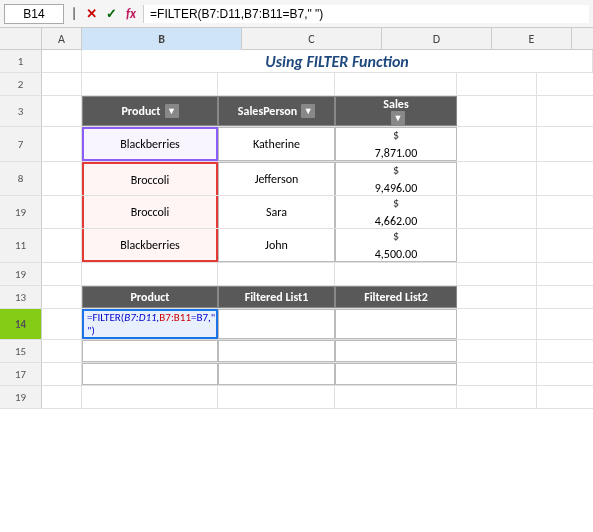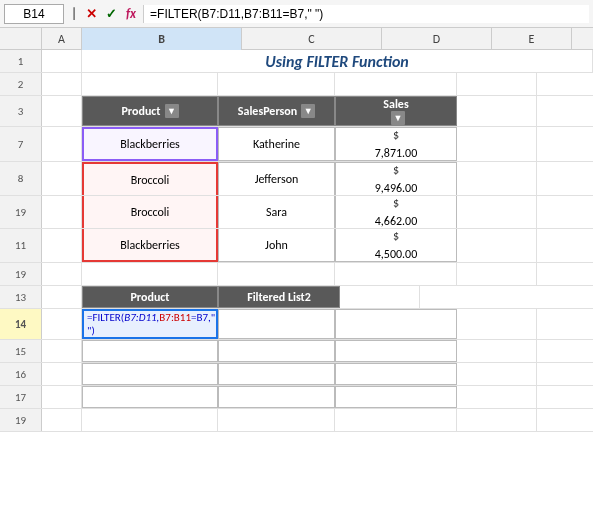--- a/index.html
+++ b/index.html
@@ -99,21 +99,21 @@
       min-width: 42px;
       background: #f2f2f2;
       border-right: 1px solid #ccc;
       display: flex;
       align-items: center;
       justify-content: center;
       font-size: 11px;
       color: #555;
     }
     .row-num.active {
-      background: #fef9c3;
+      background: #84cc16;
       font-weight: bold;
     }
     .cell {
       display: flex;
       align-items: center;
       padding: 0 4px;
       border-right: 1px solid #e0e0e0;
       font-size: 12px;
       min-height: 22px;
     }
@@ -305,20 +305,23 @@
     <div class="cell col-d-cell"></div>
     <div class="cell col-e-cell"></div>
   </div>
 
   <div class="grid-row">
     <div class="row-num">13</div>
     <div class="cell col-a-cell"></div>
     <div class="cell col-b-cell header2-cell">
       <span>Product</span>
     </div>
+    <div class="cell col-c-cell header2-cell">
+      <span>Filtered List1</span>
+    </div>
     <div class="cell col-d-cell header2-cell">
       <span>Filtered List2</span>
     </div>
     <div class="cell col-e-cell"></div>
   </div>
 
   <div class="grid-row">
     <div class="row-num active">14</div>
     <div class="cell col-a-cell"></div>
     <div class="cell col-b-cell active-cell" style="border:2px solid #1a73e8; font-size:11px; padding:0 3px;">
@@ -333,38 +336,30 @@
 
   <div class="grid-row">
     <div class="row-num">15</div>
     <div class="cell col-a-cell"></div>
     <div class="cell col-b-cell" style="border:1px solid #bbb;"></div>
     <div class="cell col-c-cell" style="border:1px solid #bbb;"></div>
     <div class="cell col-d-cell" style="border:1px solid #bbb;"></div>
     <div class="cell col-e-cell"></div>
   </div>
 
-  <div class="grid-row">
-    <div class="row-num">16</div>
+
+  <div class="grid-row">
+    <div class="row-num">17</div>
     <div class="cell col-a-cell"></div>
     <div class="cell col-b-cell" style="border:1px solid #bbb;"></div>
     <div class="cell col-c-cell" style="border:1px solid #bbb;"></div>
     <div class="cell col-d-cell" style="border:1px solid #bbb;"></div>
     <div class="cell col-e-cell"></div>
   </div>
 
-  <div class="grid-row">
-    <div class="row-num">17</div>
-    <div class="cell col-a-cell"></div>
-    <div class="cell col-b-cell" style="border:1px solid #bbb;"></div>
-    <div class="cell col-c-cell" style="border:1px solid #bbb;"></div>
-    <div class="cell col-d-cell" style="border:1px solid #bbb;"></div>
-    <div class="cell col-e-cell"></div>
-  </div>
-
 
   <div class="grid-row">
     <div class="row-num">19</div>
     <div class="cell col-a-cell"></div>
     <div class="cell col-b-cell"></div>
     <div class="cell col-c-cell"></div>
     <div class="cell col-d-cell"></div>
     <div class="cell col-e-cell"></div>
   </div>
 

